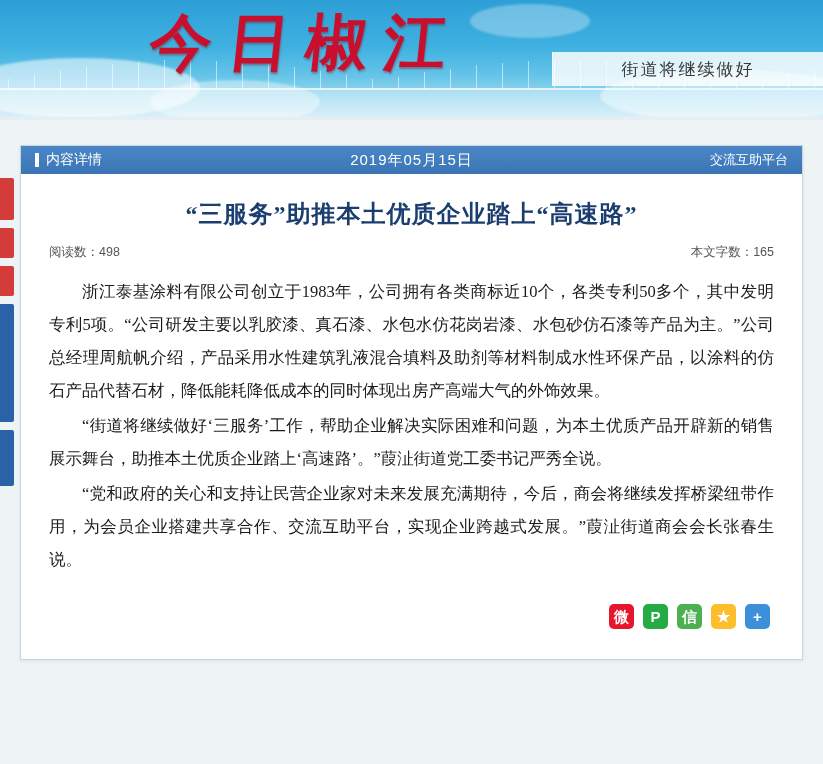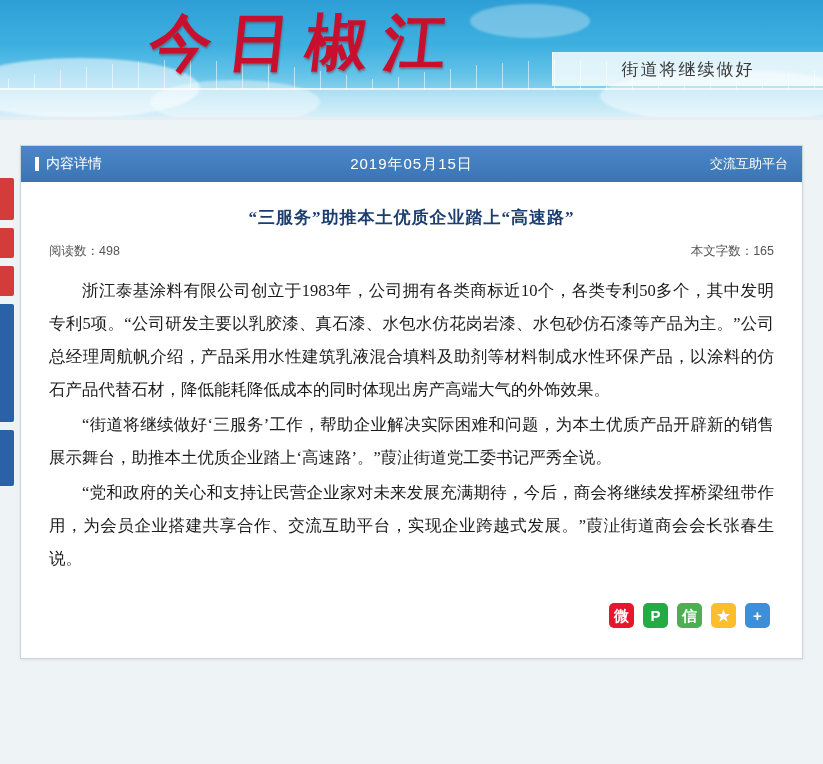--- a/index.html
+++ b/index.html
@@ -114,21 +114,21 @@
   .edge-tab {
     width: 14px;
     margin-bottom: 8px;
     border-radius: 0 2px 2px 0;
   }
   .edge-red { background: #d43c3c; }
   .edge-blue { background: #2a62a8; }
 
   
   .article-bar {
-    height: 36px;
+    height: 28px;
     background: linear-gradient(180deg, #4b87c8 0%, #3a74b4 100%);
     color: #ffffff;
     display: flex;
     align-items: center;
     padding: 0 14px;
     box-sizing: border-box;
     font-size: 14px;
   }
   .bar-left {
     display: flex;
@@ -154,21 +154,21 @@
     font-size: 13px;
     cursor: pointer;
   }
 
   
   .article {
     padding: 18px 28px 10px 28px;
   }
   .headline {
     text-align: center;
-    font-size: 17px;
+    font-size: 24px;
     font-weight: bold;
     color: #1b3e6f;
     font-family: "Liberation Serif", serif;
     letter-spacing: 1px;
     padding: 6px 0 14px 0;
   }
   .meta-row {
     display: flex;
     justify-content: space-between;
     gap: 58px;

